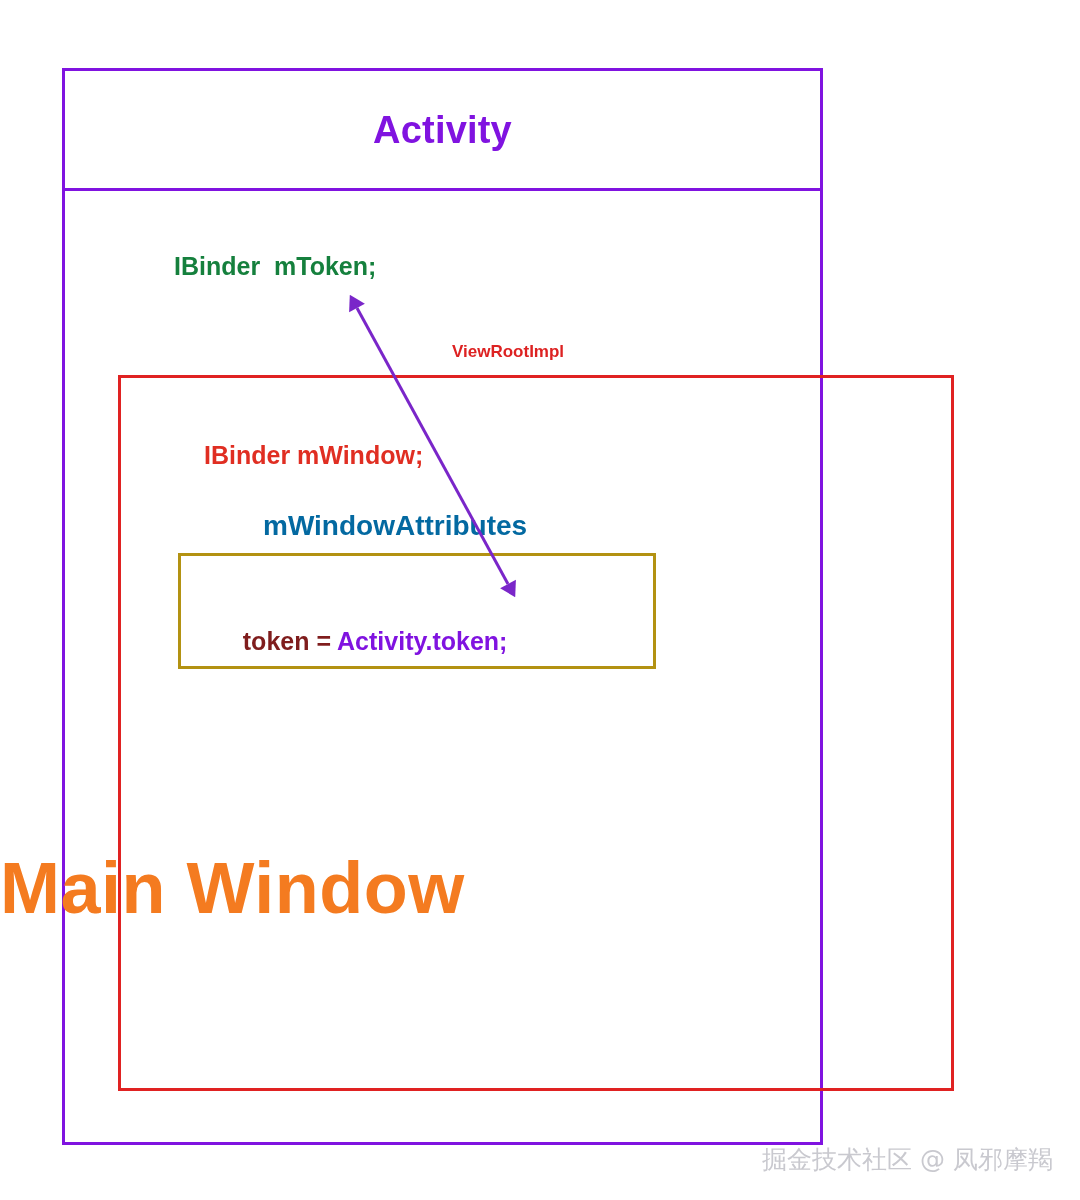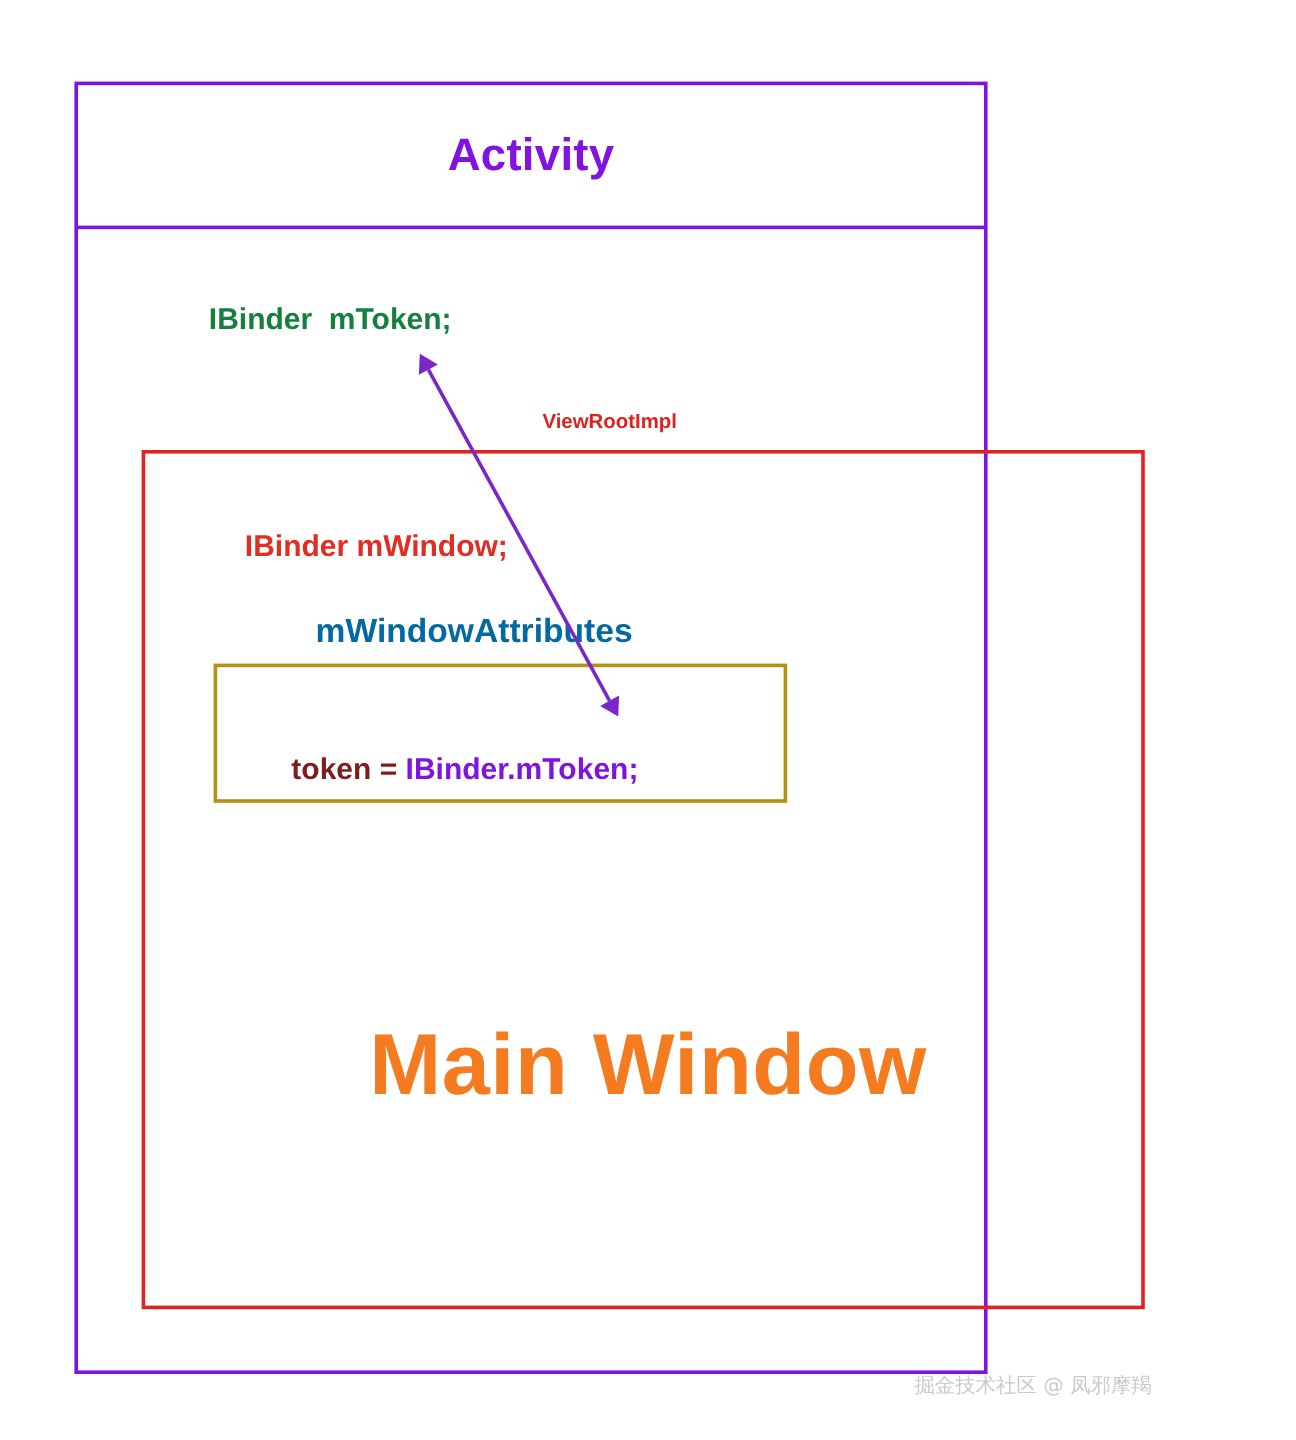--- a/index.html
+++ b/index.html
@@ -139,21 +139,20 @@
   }
   .tok-gold { color: #7f1d1d; }
   .tok-purple { color: #8013e0; }
 
   
   .mainwindow-label {
     position: absolute;
     left: 0;
     top: 852px;
     width: 1080px;
-    text-align: center;
     color: #f47b20;
     font-size: 72px;
     font-weight: bold;
     line-height: 1;
     letter-spacing: 0.5px;
   }
 
   
   .arrow-svg {
     position: absolute;
@@ -163,21 +162,21 @@
     height: 1200px;
     pointer-events: none;
   }
 
   
   .watermark {
     position: absolute;
     left: 762px;
     top: 1147px;
     color: #c9c9cf;
-    font-size: 17px;
+    font-size: 25px;
     font-weight: normal;
     line-height: 1;
     white-space: pre;
     font-family: "DejaVu Sans", sans-serif;
   }
 </style>
 </head>
 <body>
 
 <div id="canvas">
@@ -194,21 +193,21 @@
 
   <div class="viewroot-label">ViewRootImpl</div>
 
   <div class="viewroot-field">IBinder mWindow;</div>
 
   <div class="attrs-box"></div>
 
   <div class="attrs-label">mWindowAttributes</div>
 
   <div class="attrs-line">
-    <span class="tok-gold">token =</span><span class="tok-purple"> IBinder.mToken;</span>
+    <span class="tok-gold">token =</span><span class="tok-purple"> Activity.token;</span>
   </div>
 
   <div class="mainwindow-label">Main Window</div>
 
   <svg class="arrow-svg" viewBox="0 0 1080 1200" xmlns="http://www.w3.org/2000/svg">
     <defs>
       <marker id="head-start" markerWidth="6" markerHeight="6" refX="5" refY="3" orient="auto" markerUnits="strokeWidth">
         <path d="M5,0 L5,6 L0,3 z" fill="#7a26c9"></path>
       </marker>
       <marker id="head-end" markerWidth="6" markerHeight="6" refX="1" refY="3" orient="auto" markerUnits="strokeWidth">

